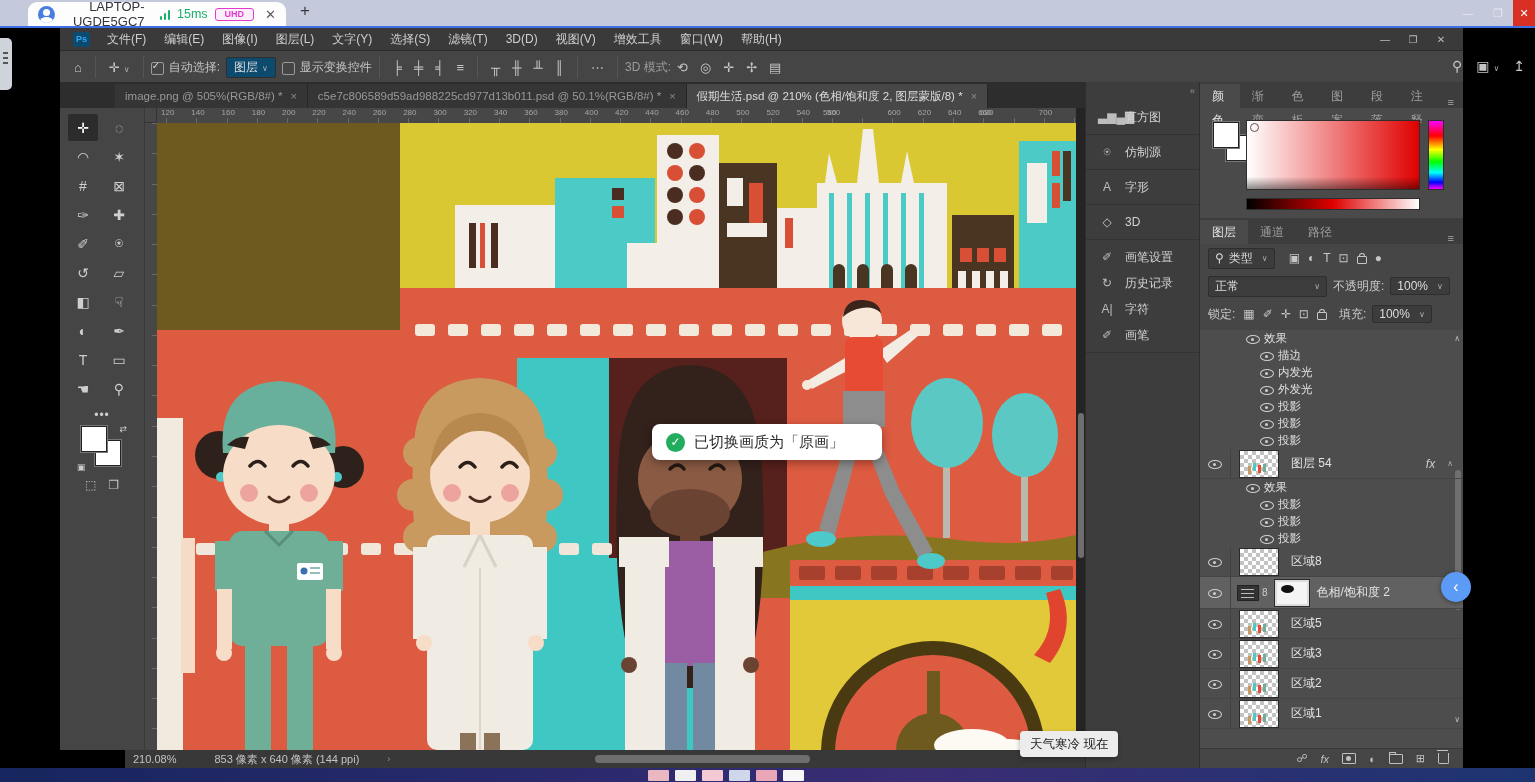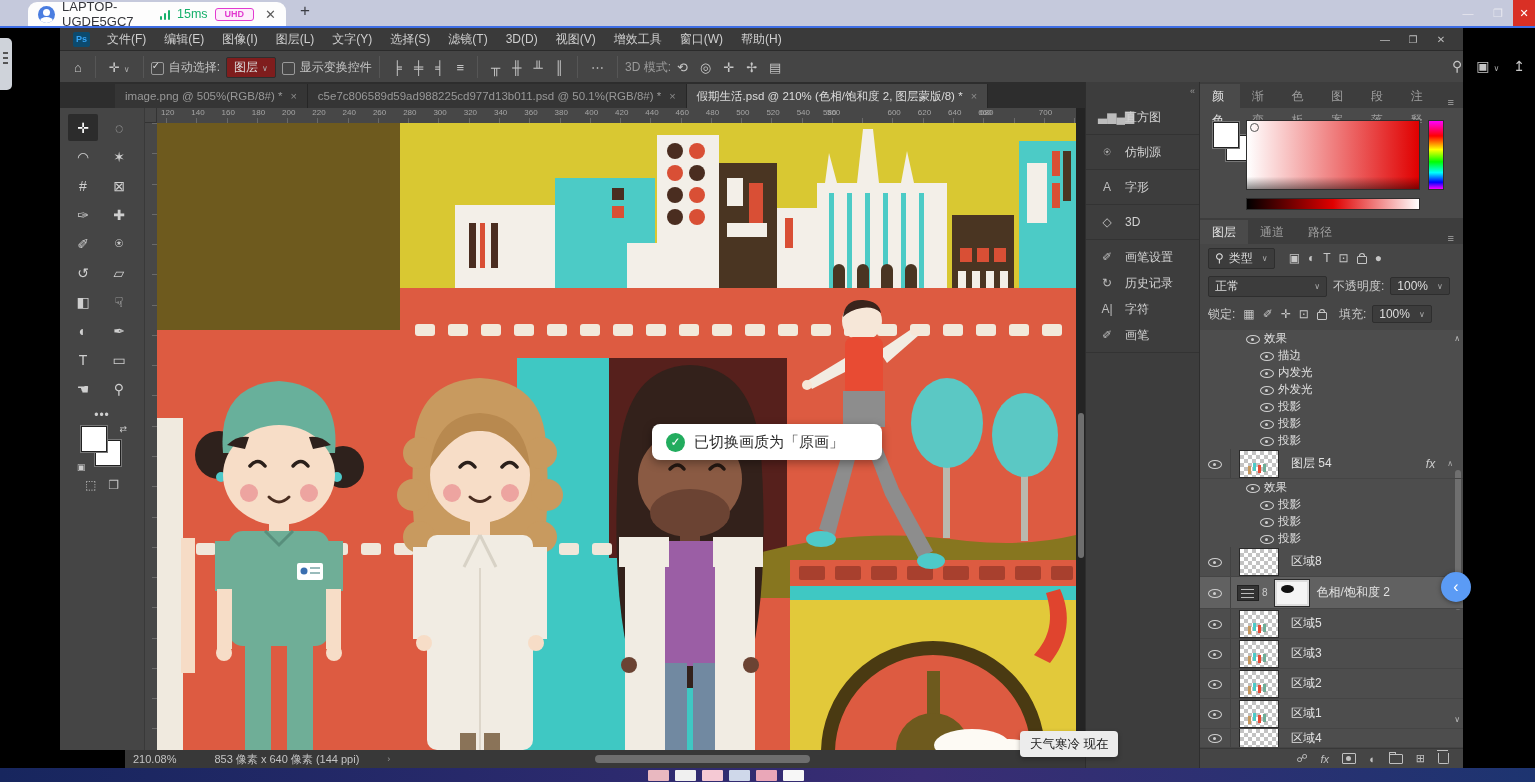--- a/index.html
+++ b/index.html
@@ -1,21 +1,21 @@
 <!DOCTYPE html>
 <html><head>
 <meta charset="utf-8">
 <style>
   html,body{margin:0;padding:0;background:#000;}
   #screen{position:relative;width:1535px;height:782px;background:#000;overflow:hidden;
           font-family:"Liberation Sans",sans-serif;-webkit-font-smoothing:antialiased;}
   
   .rd-bar{position:absolute;left:0;top:0;width:1535px;height:26px;background:#c5c9dc;display:flex;align-items:center;}
   .rd-tab{position:absolute;left:28px;top:2px;width:258px;height:24px;background:#fdfdfd;border-radius:9px 9px 0 0;
-          display:flex;align-items:center;gap:7px;padding:0 10px;box-sizing:border-box;}
+          display:flex;align-items:center;gap:7px;padding:0 10px;box-sizing:border-box;text-align:right;}
   .rd-avatar{width:17px;height:17px;border-radius:50%;background:#4a7de0;position:relative;overflow:hidden;flex:none;}
   .rd-avatar::before{content:'';position:absolute;left:5px;top:3px;width:7px;height:7px;border-radius:50%;background:#fff;}
   .rd-avatar::after{content:'';position:absolute;left:2px;top:11px;width:13px;height:8px;border-radius:50%;background:#fff;}
   .rd-title{font-size:13px;color:#35363b;}
   .rd-signal{display:flex;align-items:flex-end;gap:1.5px;height:11px;margin-left:8px;}
   .rd-signal i{display:block;width:2.5px;background:#17b06b;border-radius:1px;}
   .rd-ping{font-size:12.5px;color:#17b06b;}
   .rd-uhd{font-size:9px;font-weight:bold;color:#e23bd0;border:1.5px solid #e23bd0;border-radius:3px;padding:0 9px;line-height:11px;background:#fdeefb;}
   .rd-x{font-size:13px;color:#5a5a5a;margin-left:4px;}
   .rd-plus{position:absolute;left:300px;top:1px;font-size:17px;color:#3c3d44;}
@@ -32,21 +32,21 @@
   .menu-item{font-size:12px;color:#cfcfcf;padding:0 9px;line-height:22px;}
   .ps-winctl{position:absolute;right:8px;top:0;height:22px;display:flex;align-items:center;}
   .ps-winctl span{width:28px;text-align:center;color:#bdbdbd;font-size:10px;}
   .ps-options{position:absolute;left:60px;top:50px;width:1403px;height:32px;background:#454545;border-top:1px solid #2b2b2b;
               display:flex;align-items:center;color:#c3c3c3;font-size:12px;}
   .opt-sep{width:1px;height:22px;background:#565656;margin:0 7px;flex:none;}
   .opt-ic{padding:0 6px;font-size:13px;color:#c6c6c6;}
   .opt-chk{width:11px;height:11px;border:1px solid #9a9a9a;border-radius:2px;display:inline-block;margin-right:5px;
            position:relative;top:1px;background:#454545;}
   .opt-chk.on::before{content:'✓';position:absolute;left:0px;top:-3px;font-size:10px;color:#ddd;}
-  .opt-field{background:#7f1d1d;border:1px solid #2e2e2e;border-radius:2px;padding:1px 7px;margin:12px 6px;color:#ddd;font-size:12px;}
+  .opt-field{background:#0c4a6e;border:1px solid #2e2e2e;border-radius:2px;padding:1px 7px;margin:12px 6px;color:#ddd;font-size:12px;}
   .chev{font-size:8px;color:#aaa;margin-left:4px;}
   .opt-right{position:absolute;right:10px;top:50px;height:32px;display:flex;align-items:center;gap:14px;color:#c6c6c6;font-size:14px;}
   
   .ps-tabbar{position:absolute;left:60px;top:82px;width:1025px;height:26px;background:#2d2d2d;display:flex;align-items:flex-end;padding-left:55px;box-sizing:border-box;}
   .doc-tab{height:24px;background:#353535;color:#989898;font-size:11.5px;display:flex;align-items:center;gap:8px;
            padding:0 10px;border-right:1px solid #262626;white-space:nowrap;}
   .doc-tab.active{background:#474747;color:#dcdcdc;}
   .doc-tab .x{color:#8a8a8a;font-size:11px;}
   
   .ps-toolbar{position:absolute;left:60px;top:108px;width:85px;height:642px;background:#454545;border-right:1px solid #393939;box-sizing:border-box;}
@@ -786,27 +786,20 @@
           <span class="thumb art"></span>
           <span class="lbl">区域2</span>
         </div>
         <div class="lrow big">
           <span class="eyecell">
             <span class="eye"></span>
           </span>
           <span class="thumb art"></span>
           <span class="lbl">区域1</span>
         </div>
-        <div class="lrow big" style="height: 19px; overflow: hidden;">
-          <span class="eyecell">
-            <span class="eye"></span>
-          </span>
-          <span class="thumb"></span>
-          <span class="lbl">区域4</span>
-        </div>
       </div>
     <div class="lp-bottom">
       <span>☍</span>
       <span style="font-style:italic">fx</span>
       <span class="imask"></span>
       <span>◐</span>
       <span class="ifolder"></span>
       <span>⊞</span>
       <span class="itrash"></span>
     </div>

